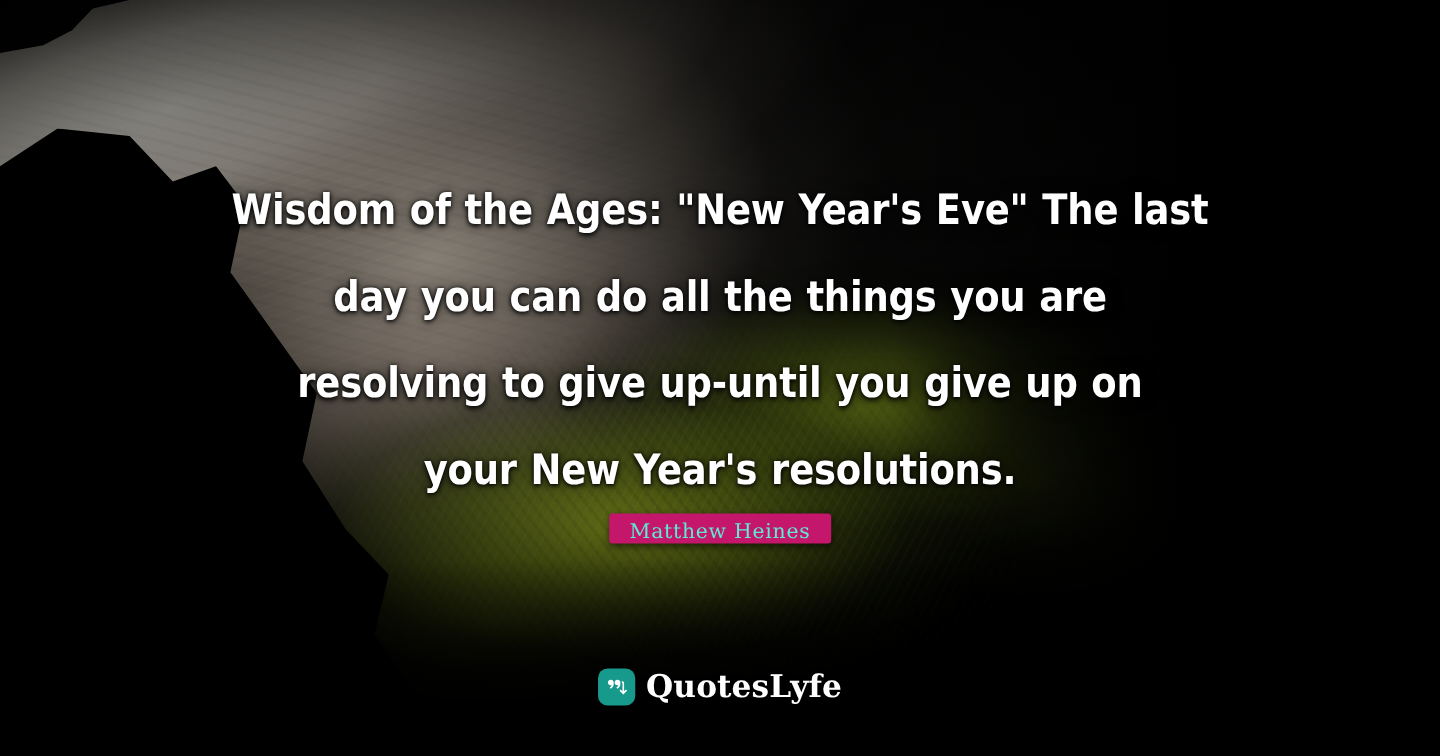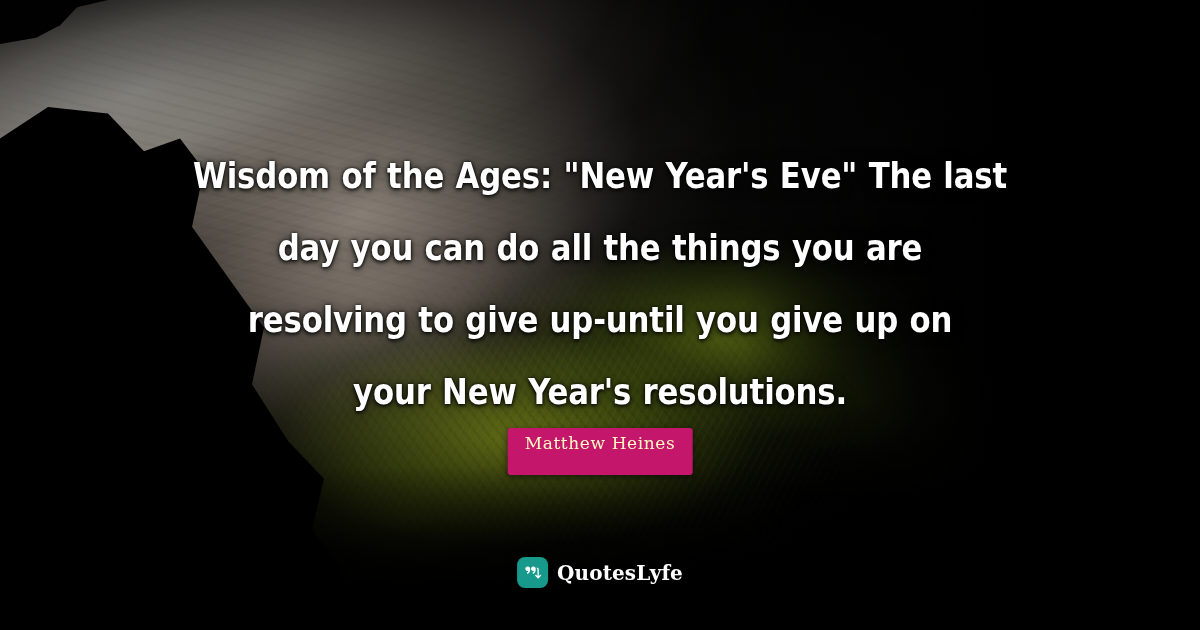--- a/index.html
+++ b/index.html
@@ -145,26 +145,26 @@
     transform: scaleX(0.88);
     transform-origin: center;
   }
 
   .author-badge {
     position: absolute;
     top: 428px;
     left: 50%;
     transform: translateX(-50%);
     background: #c4176c;
-    color: #fef9c3;
+    color: #5eead4;
     font-family: "DejaVu Serif", serif;
     font-size: 17px;
     font-weight: 400;
     letter-spacing: 0.6px;
-    padding: 5px 17px 22px 17px;
+    padding: 5px 17px 0 17px;
     border-radius: 3px;
     box-shadow: 0 2px 6px rgba(0,0,0,0.55);
     white-space: nowrap;
   }
 
   .brand {
     position: absolute;
     top: 557px;
     left: 50%;
     transform: translateX(-50%);
@@ -179,21 +179,21 @@
     background: #17998c;
     display: flex;
     align-items: center;
     justify-content: center;
     box-shadow: 0 1px 4px rgba(0,0,0,0.6);
     flex: 0 0 auto;
   }
   .brand-name {
     color: #ffffff;
     font-family: "DejaVu Serif", serif;
-    font-size: 20px;
+    font-size: 26px;
     font-weight: 700;
     letter-spacing: 0.1px;
     text-shadow: 0 1px 4px rgba(0,0,0,0.8);
     line-height: 1;
     text-align: right;
   }
 </style>
 </head>
 <body>
 

